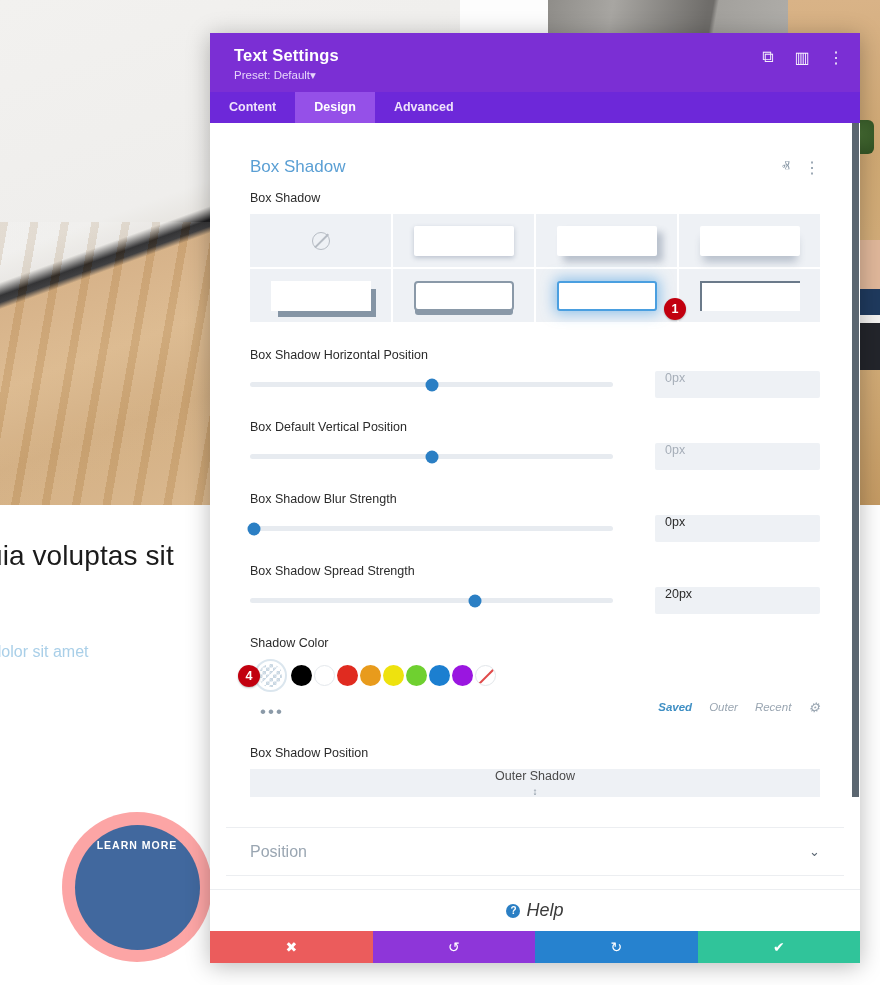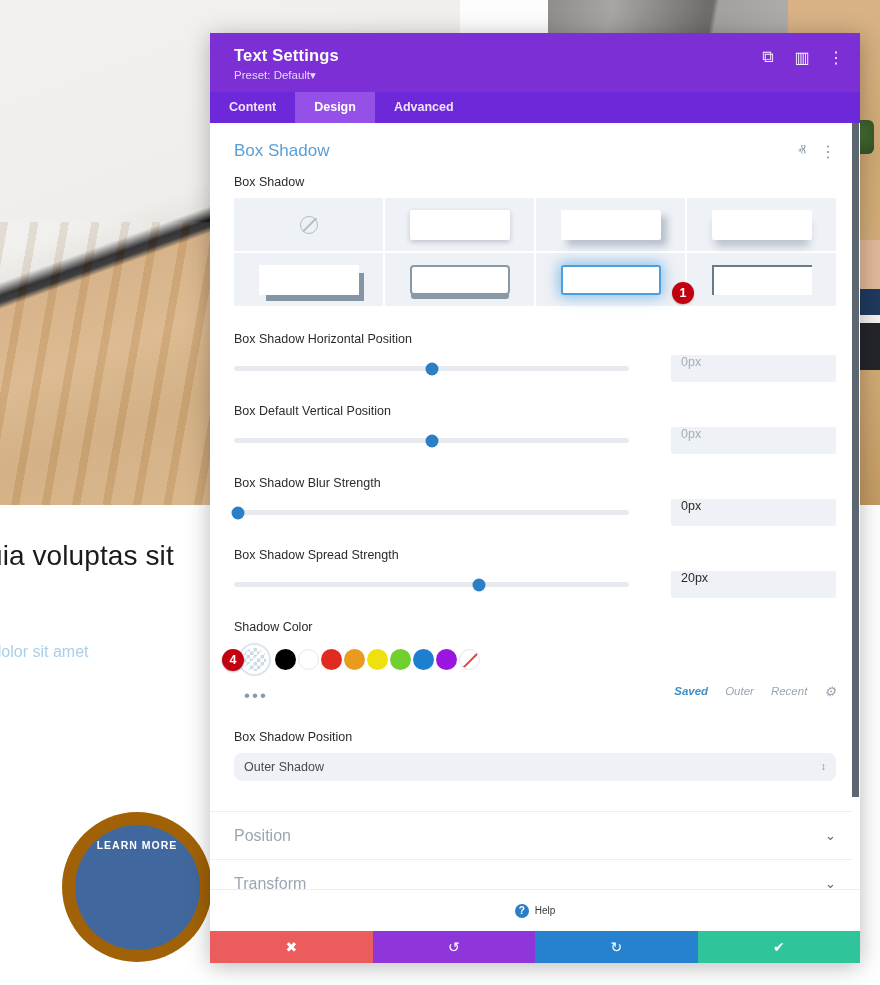--- a/index.html
+++ b/index.html
@@ -63,21 +63,21 @@
     position: absolute; left: -60px; top: 540px; width: 1000px;
     font-size: 28px; color: #1b1b1b; white-space: nowrap; letter-spacing: .1px;
   }
   .bg-sub {
     position: absolute; left: -60px; top: 643px; width: 1000px;
     font-size: 16px; color: #a9cfe8; white-space: nowrap;
   }
 
   .learn-circle {
     position:absolute; left: 62px; top: 812px; width: 150px; height: 150px;
-    border-radius: 50%; background: #a16207;
+    border-radius: 50%; background: #fca5a5;
     display:flex; align-items:center; justify-content:center;
   }
   .learn-inner {
     width: 125px; height: 125px; border-radius: 50%; background: #41689e;
     display:flex; align-items:flex-start; justify-content:center;
     padding-top: 14px;
   }
   .learn-label {
     color:#ffffff; font-size: 10.5px; font-weight: bold; letter-spacing: 1px; white-space: nowrap;
   }
@@ -95,21 +95,21 @@
   .hdr-ic { width: 16px; height: 16px; color:#fff; opacity:.92; display:flex; align-items:center; justify-content:center; }
 
   .tabs { background:#6d28d9; display:flex; height: 31px; }
   .tab {
     padding: 0 19px; height:31px; line-height:31px;
     color:#efe3fb; font-size: 12.5px; font-weight: bold; cursor:pointer;
   }
   .tab.active { background:#9550e8; color:#ffffff; }
 
   .modal-body { flex:1; overflow:hidden; position:relative; background:#fff; }
-  .scroll-area { height:100%; overflow:hidden; padding: 0; }
+  .scroll-area { height:100%; overflow:hidden; padding: 16px; }
 
   .section-head {
     display:flex; align-items:center; justify-content:space-between;
     padding: 18px 24px 14px 24px;
   }
   .section-title { color:#5a9fd4; font-size: 17px; }
   .section-actions { display:flex; gap: 14px; align-items:center; color:#8b9aa8; }
 
   .field { padding: 0 24px; }
   .field-label { font-size: 12.5px; color:#2b2b2b; margin-bottom: 9px; }
@@ -180,43 +180,43 @@
   .sw-none::after { content:""; position:absolute; left:-2px; top: 9px; width: 26px; height:2px; background:#e04a4a; transform: rotate(-45deg); }
 
   .dots { color:#8b9aa8; font-size: 17px; letter-spacing: 2px; line-height: 1; margin-top: 9px; padding-left: 10px; }
 
   .palette-row { display:flex; align-items:center; justify-content:space-between; margin-top: 2px; }
   .palette-tabs { display:flex; align-items:center; gap: 17px; font-size: 11.5px; font-style: italic; }
   .pt { color:#9aa6b2; cursor:pointer; }
   .pt.active { color:#3f8fc4; font-weight:bold; }
 
   .select-box {
-    width:100%; height: 28px; background:#eef1f5; border:none; border-radius:8px;
+    width:100%; height: 28px; background:#eef1f5; border:none; border-radius:0;
     display:flex; align-items:center; justify-content:space-between;
-    padding: 0 10px; font-size: 12.5px; color:#4a4a4a; cursor:pointer; margin-bottom: 30px;
+    padding: 0 10px; font-size: 12.5px; color:#4a4a4a; cursor:pointer; margin-bottom: 30px; flex-direction: column;
   }
   .select-arrows { color:#7b8896; font-size: 10px; line-height: 1; }
 
   .accordion-row {
     border-top: 1px solid #eceef1;
     height: 48px; display:flex; align-items:center; justify-content:space-between;
     padding: 0 24px; cursor:pointer;
   }
   .accordion-title { color:#9aa6b2; font-size: 16px; }
   .chev { color:#5a6672; font-size: 13px; }
 
   .modal-footer-help {
     border-top: 1px solid #eceef1; height: 42px;
     display:flex; align-items:center; justify-content:center; gap: 6px;
   }
   .help-ic {
     width: 14px; height:14px; border-radius:50%; background:#2b7fc4; color:#fff;
     font-size: 10px; font-weight:bold; display:flex; align-items:center; justify-content:center;
   }
-  .help-label { font-size: 10px; color:#3a3a3a; }
+  .help-label { font-size: 18px; color:#3a3a3a;font-style:italic; }
 
   .action-bar { display:flex; height: 32px; }
   .action-btn {
     flex:1; display:flex; align-items:center; justify-content:center;
     color:#ffffff; font-size: 14px; cursor:pointer;
   }
 
   .modal-scrollbar {
     position:absolute; right: 0; top: 0; width: 9px; height: 100%;
     background: #ffffff;

